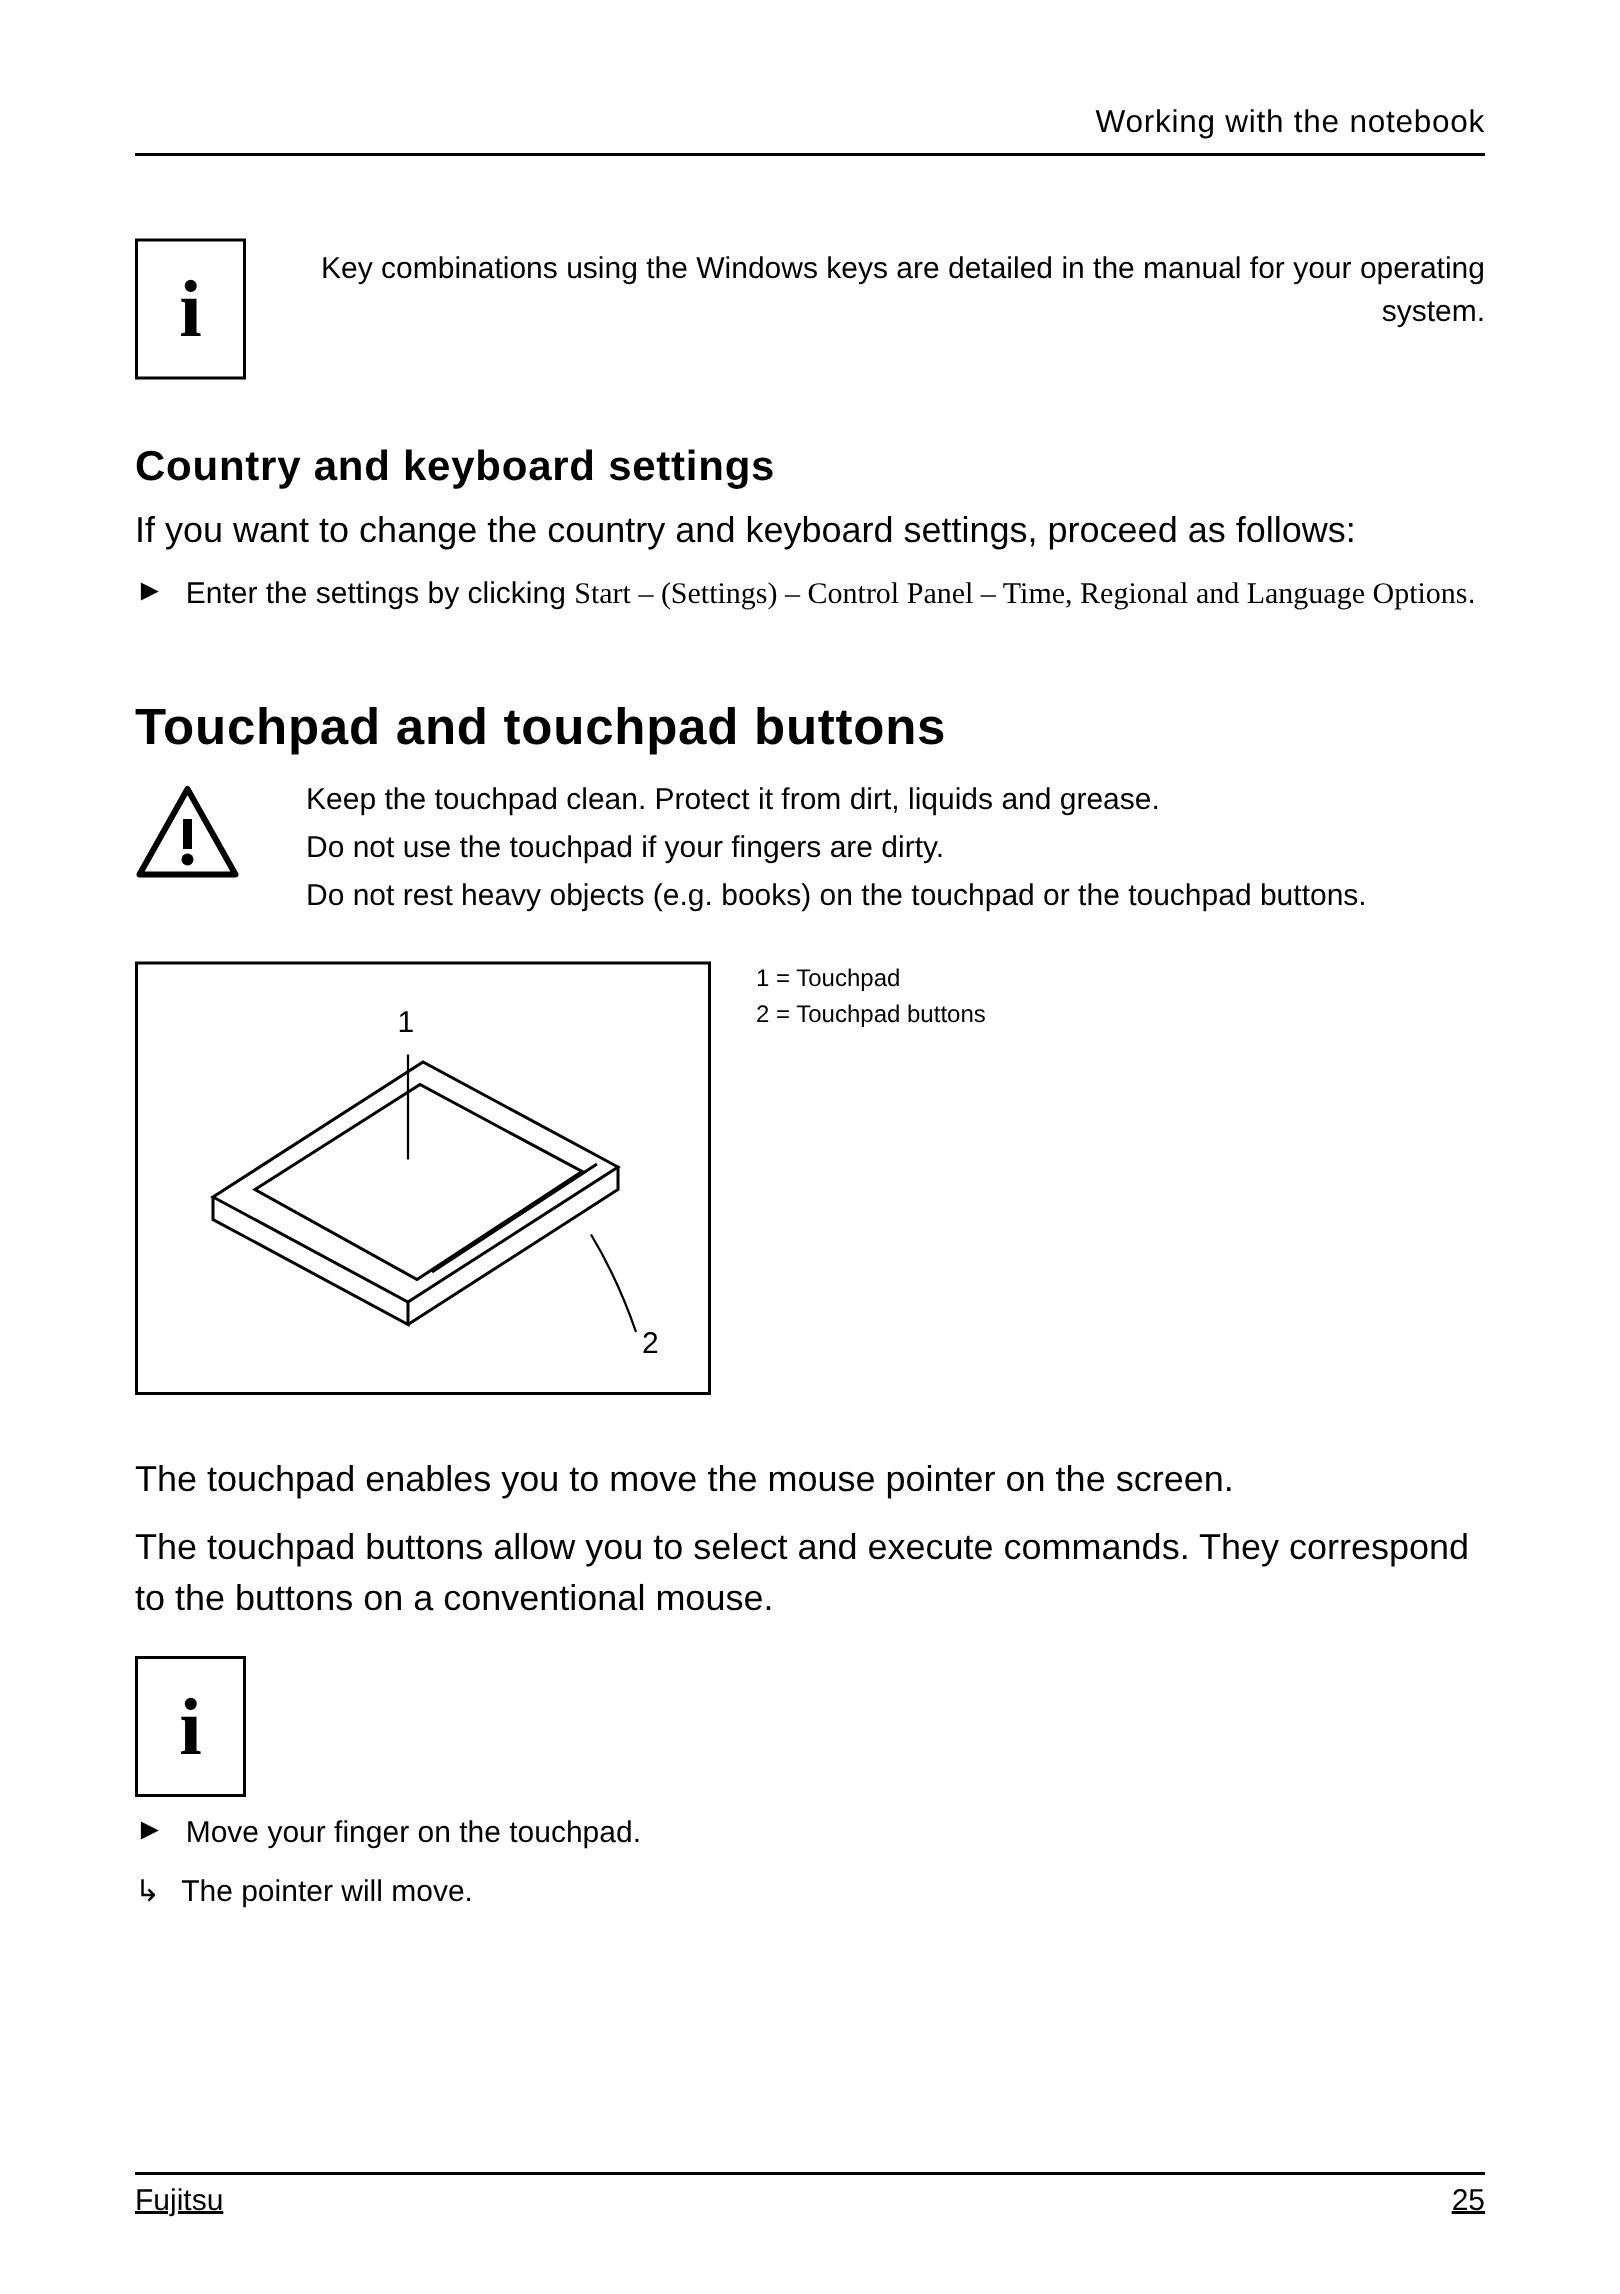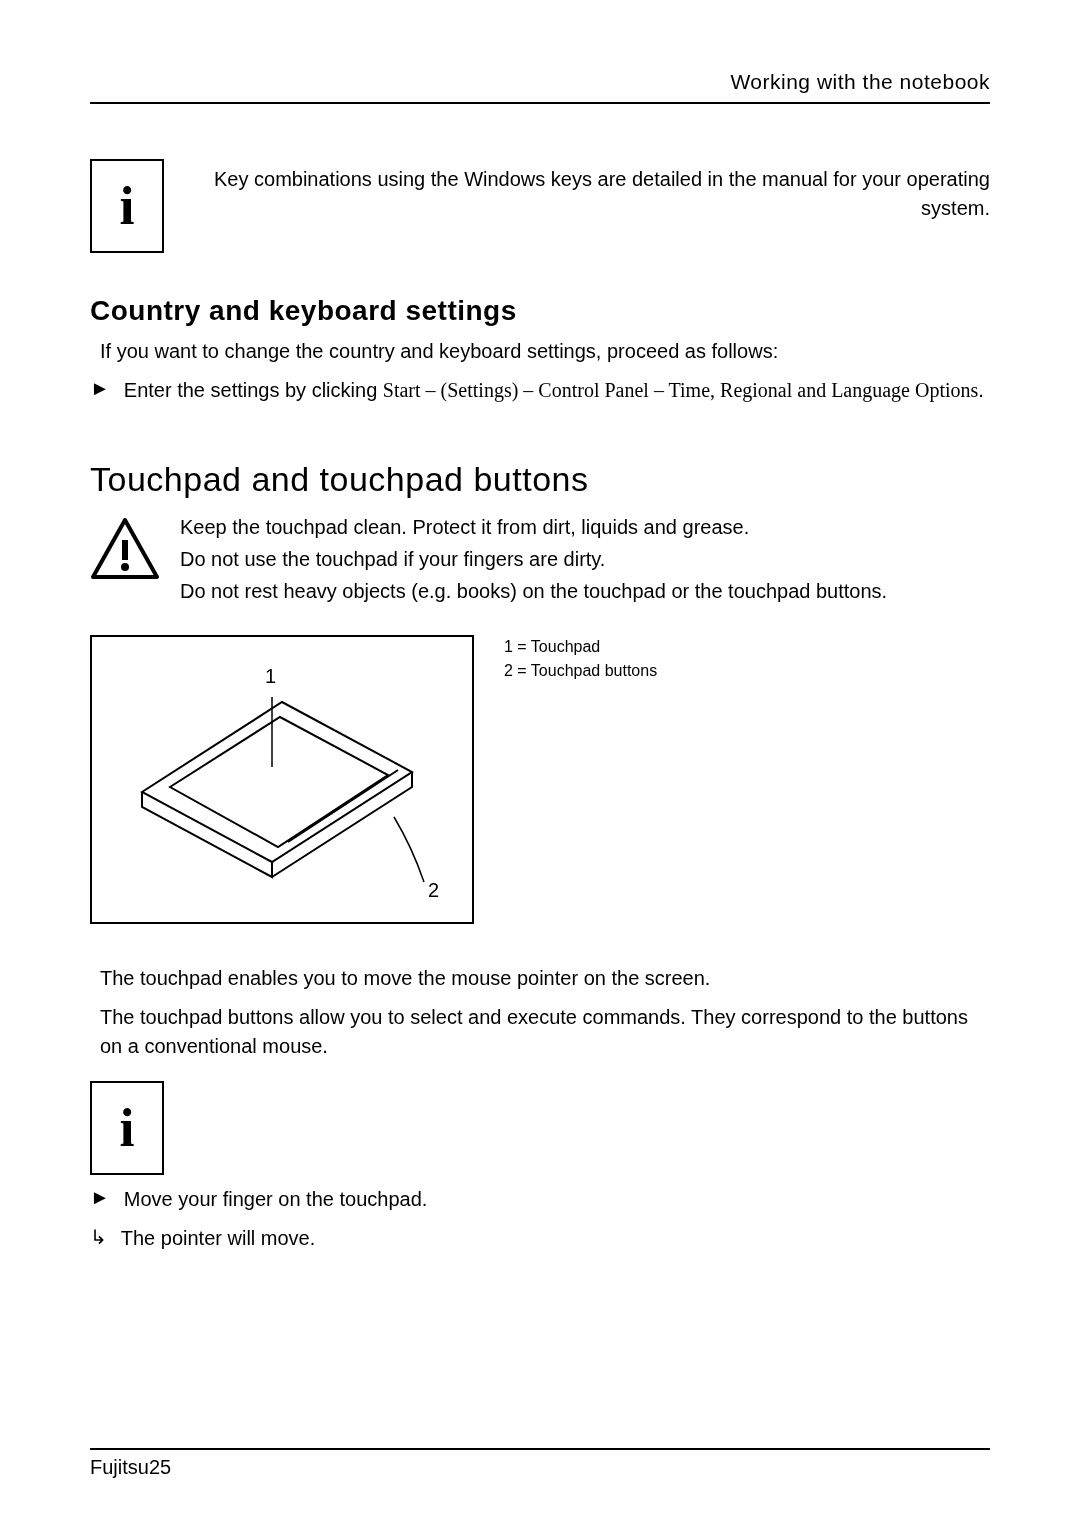--- a/index.html
+++ b/index.html
@@ -53,28 +53,28 @@
     text-align: right;
   }
   h2 {
     font-size: 28px;
     font-weight: bold;
     margin: 42px 0 10px 0;
     letter-spacing: 0.5px;
   }
   h1.section {
     font-size: 34px;
-    font-weight: normal;
+    font-weight: bold;
     margin: 55px 0 12px 0;
     letter-spacing: 0.5px;
   }
   p.body {
-    font-size: 20px;
+    font-size: 24px;
     line-height: 1.45;
-    margin: 10px 10px;
+    margin: 10px 0;
   }
   .bullet-row {
     display: flex;
     align-items: flex-start;
     gap: 14px;
     margin: 10px 0;
   }
   .bullet-sym {
     font-size: 20px;
     flex: 0 0 auto;
@@ -83,21 +83,21 @@
   .bullet-text {
     font-size: 20px;
     line-height: 1.45;
   }
   .italic {
     font-family: Georgia, "Times New Roman", serif;
   }
   .warn-row {
     display: flex;
     align-items: flex-start;
-    gap: 20px;
+    gap: 44px;
     margin-top: 8px;
   }
   .warn-icon {
     flex: 0 0 70px;
     display:flex;
     align-items:center;
     justify-content:center;
     padding-top:4px;
   }
   .warn-text {
@@ -125,23 +125,24 @@
     text-decoration: underline;
   }
   .footer {
     position: absolute;
     left: 90px;
     right: 90px;
     bottom: 50px;
   }
   .footer-row {
     display: flex;
-    justify-content: flex-start;
+    justify-content: space-between;
     font-size: 20px;
     margin-top: 6px;
+    text-decoration: underline;
   }
 </style>
 </head>
 <body>
 
 <div class="page">
   <div class="header-title">Working with the notebook</div>
   <hr class="hr">
 
   <div class="info-row">

